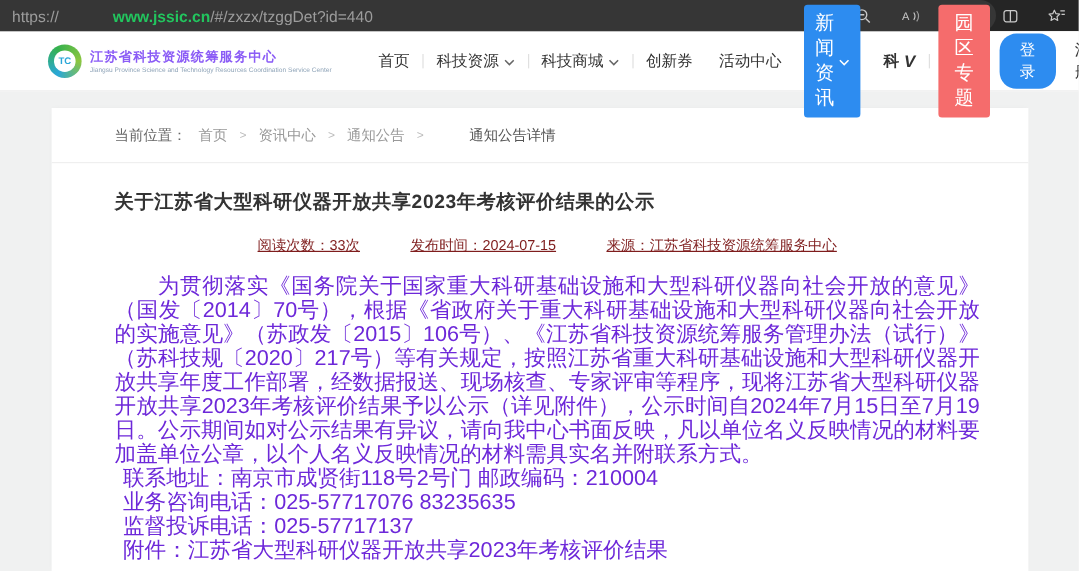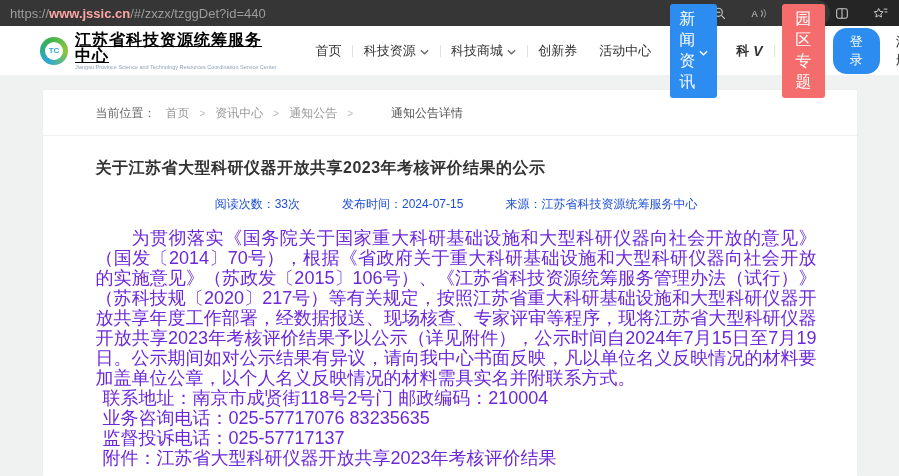--- a/index.html
+++ b/index.html
@@ -13,21 +13,21 @@
   
   .browser-bar{
     height:26px; background:#252525; display:flex; align-items:stretch;
   }
   .url-field{
     flex:1; background:#363636; border-radius:0 13px 13px 0;
     display:flex; align-items:center; padding:0 14px 0 10px;
     font-size:13px; color:#9c9c9c; min-width:0;
   }
   .url-text{ flex:1; white-space:nowrap; overflow:hidden; }
-  .url-host{ color:#fca5a5; font-weight:bold; }
+  .url-host{ color:#22c55e; font-weight:bold;margin-left:45px; }
   .chrome-icons{ display:flex; align-items:center; gap:22px; padding:0 10px 0 4px; }
   .chrome-icons-inner{ display:flex; align-items:center; gap:24px; margin-right:10px; }
   .cicon{ display:flex; align-items:center; cursor:pointer; }
   .cicon svg{ display:block; }
 
   
   .site-header{
     height:50px; background:#ffffff; display:flex; align-items:center;
     padding:0 38px 0 40px; border-bottom:1px solid #f2f2f2;
   }
@@ -35,21 +35,21 @@
   .logo-mark{
     width:28px; height:28px; border-radius:50%;
     background:conic-gradient(from 210deg,#2aa7d8,#35b14e,#8dc63f,#2aa7d8);
     display:flex; align-items:center; justify-content:center; flex:0 0 auto;
   }
   .logo-mark-inner{
     width:18px; height:18px; background:#fff; border-radius:50%;
     display:flex; align-items:center; justify-content:center;
     font-size:8px; font-weight:bold; color:#2aa7d8;
   }
-  .logo-text-title{ font-size:16px; font-weight:bold; color:#000000; letter-spacing:1px; line-height:16px;text-decoration:underline; }
+  .logo-text-title{ font-size:11px; font-weight:bold; color:#8b5cf6; letter-spacing:1px; line-height:16px; }
   .logo-text-sub{ font-size:5.5px; color:#8fa4b8; transform-origin:left; white-space:nowrap; }
 
   .main-nav{ display:flex; align-items:center; margin-left:28px; font-size:13px; color:#333; }
   .nav-item{ padding:0 11px; cursor:pointer; display:flex; align-items:center; gap:4px; white-space:nowrap; }
   .nav-sep{ width:1px; height:12px; background:#e0e0e0; }
   .nav-pill{
     color:#fff; background:#2d8cf0; border-radius:3px; padding:5px 9px; margin:0 8px;
     display:flex; align-items:center; gap:4px; cursor:pointer; border:none; font-size:16px;
   }
   .nav-pill.red{ background:#f56c6c; padding:5px 12px; }
@@ -78,22 +78,22 @@
   .breadcrumb .bc-label{ color:#666; }
   .breadcrumb a{ color:#999; text-decoration:none; cursor:pointer; }
   .breadcrumb .bc-sep{ color:#bbb; font-size:10px; }
   .breadcrumb .bc-current{ color:#555;margin-left:28px; }
 
   .article{ padding:22px 40px 0 53px; }
   .article-title{
     text-align:left; font-size:16px; font-weight:bold; color:#333; letter-spacing:0.5px;
   }
   .article-meta{
-    margin-top:17px; text-align:center; font-size:12px; color:#1d4ed8;
-    display:flex; justify-content:center; gap:42px;
+    margin-top:17px; text-align:center; font-size:12px; color:#7f1d1d;
+    display:flex; justify-content:center; gap:42px;text-decoration:underline;
   }
   .article-body{ margin-top:15px; font-size:18px; color:#6d28d9; line-height:20px; }
   .para{ text-indent:2em; text-align:justify; }
   .contact-line{ padding-left:7px; }
   .attachment-line{ padding-left:7px; }
 </style>
 </head>
 <body>
 
 <div class="browser-bar">

